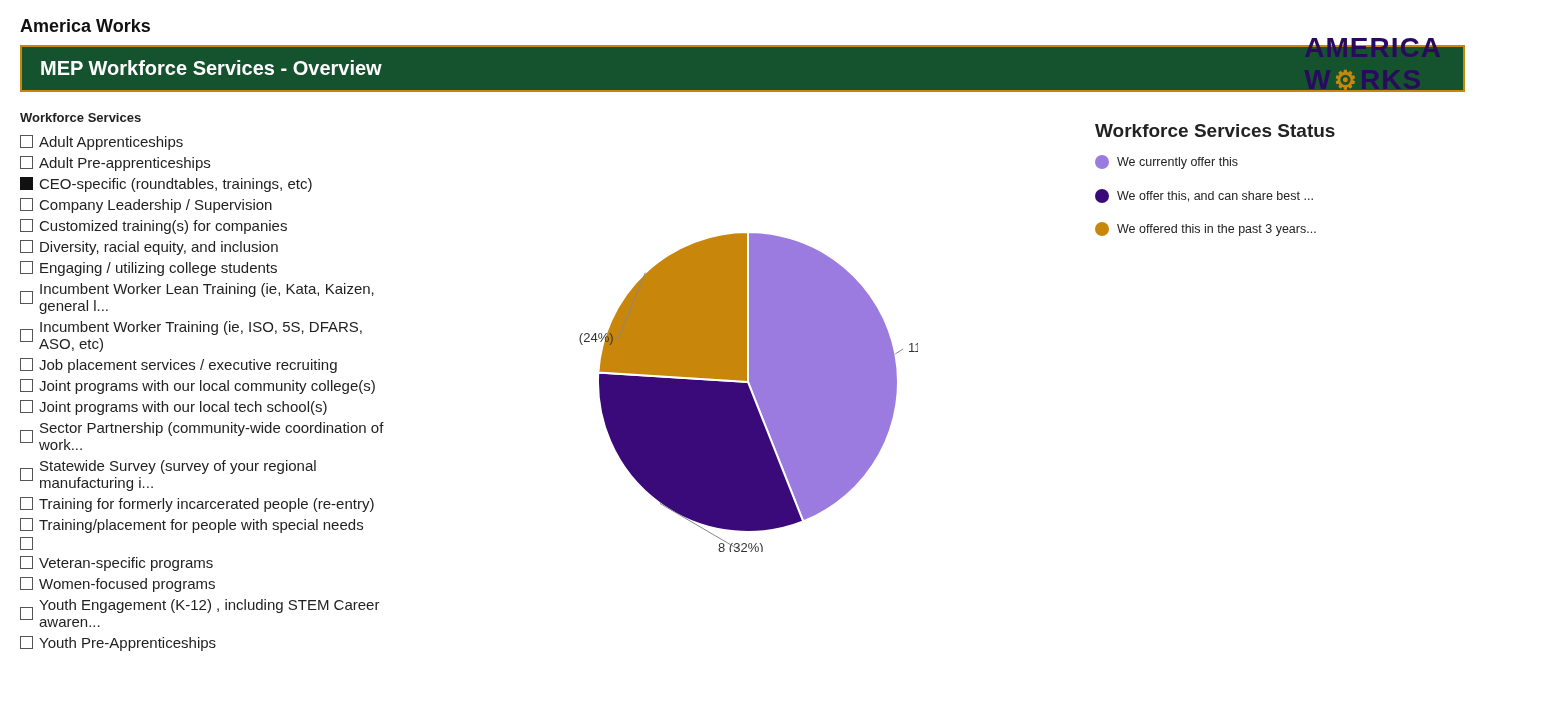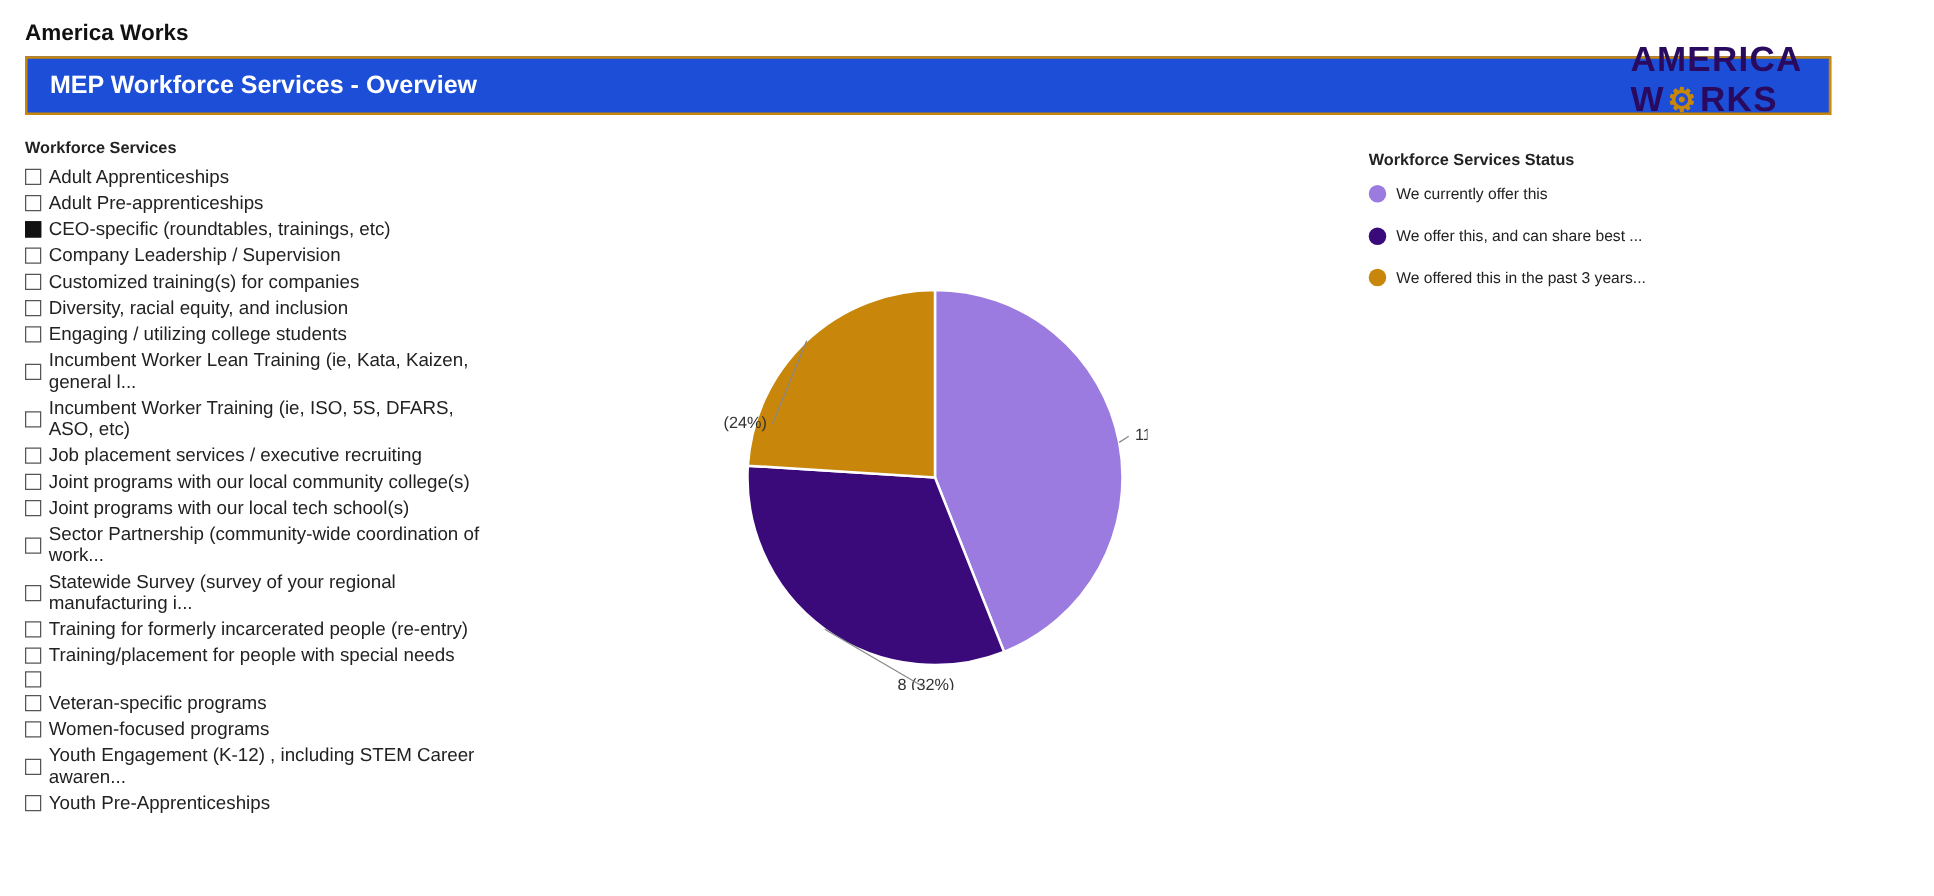--- a/index.html
+++ b/index.html
@@ -1,33 +1,33 @@
 <!DOCTYPE html>
 <html><head>
   <meta charset="utf-8">
   <style>
     * { box-sizing: border-box; margin: 0; padding: 0; }
     body { font-family: 'Segoe UI', Arial, sans-serif; background: #fff; color: #222; font-size: 13px; }
     .page { width: 1485px; min-height: 717px; padding: 16px 20px; }
     .app-title { font-size: 18px; font-weight: bold; margin-bottom: 8px; color: #111; }
-    .header-bar { background: #1d4ed8; border: 2px solid #c8860a; padding: 10px 18px; margin-bottom: 18px; display: flex; align-items: center; justify-content: space-between; }
+    .header-bar { background: #14532d; border: 2px solid #c8860a; padding: 10px 18px; margin-bottom: 18px; display: flex; align-items: center; justify-content: space-between; }
     .header-title { color: #fff; font-size: 20px; font-weight: bold; }
     .logo-area { position: absolute; right: 23px; top: 16px; display: flex; flex-direction: column; align-items: center; }
     .logo-text-america { font-size: 28px; font-weight: 900; color: #2a0a5e; letter-spacing: 1px; }
     .logo-text-works { font-size: 28px; font-weight: 900; color: #2a0a5e; letter-spacing: 1px; display: flex; align-items: center; gap: 2px; }
     .logo-gear { color: #c8860a; font-size: 26px; }
     .main-content { display: flex; gap: 0; }
     .left-panel { width: 380px; min-width: 320px; }
     .services-title { font-weight: bold; font-size: 13px; margin-bottom: 6px; }
     .service-item { display: flex; align-items: center; gap: 6px; padding: 2px 0; font-size: 15px; }
     .checkbox { width: 13px; height: 13px; border: 1px solid #555; background: #fff; flex-shrink: 0; display: inline-block; }
     .checkbox.checked { background: #111; border-color: #111; }
     .center-panel { flex: 1; display: flex; justify-content: center; align-items: center; min-width: 500px; }
     .right-panel { width: 370px; padding-top: 10px; }
-    .status-title { font-weight: bold; font-size: 13px; margin-bottom: 12px; }
+    .status-title { font-weight: bold; font-size: 19px; margin-bottom: 12px; }
     .legend-item { display: flex; align-items: flex-start; gap: 8px; margin-bottom: 16px; font-size: 12.5px; line-height: 1.4; }
     .legend-dot { width: 14px; height: 14px; border-radius: 50%; flex-shrink: 0; margin-top: 1px; }
     .dot-light-purple { background: #9b7be0; }
     .dot-dark-purple { background: #3a0a7a; }
     .dot-orange { background: #c8860a; }
     svg.pie-chart { width: 340px; height: 340px; }
   </style>
 </head>
 <body>
 

